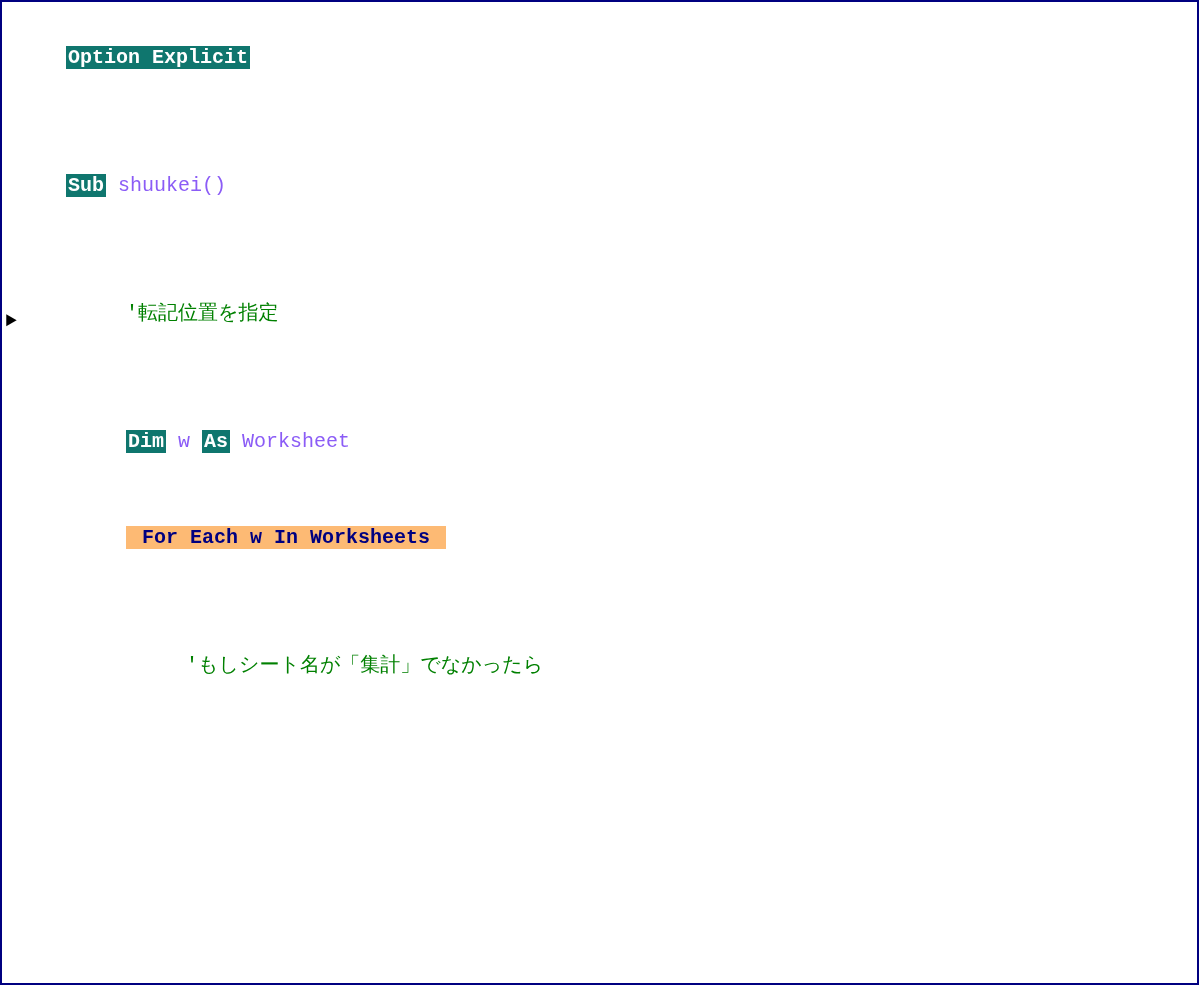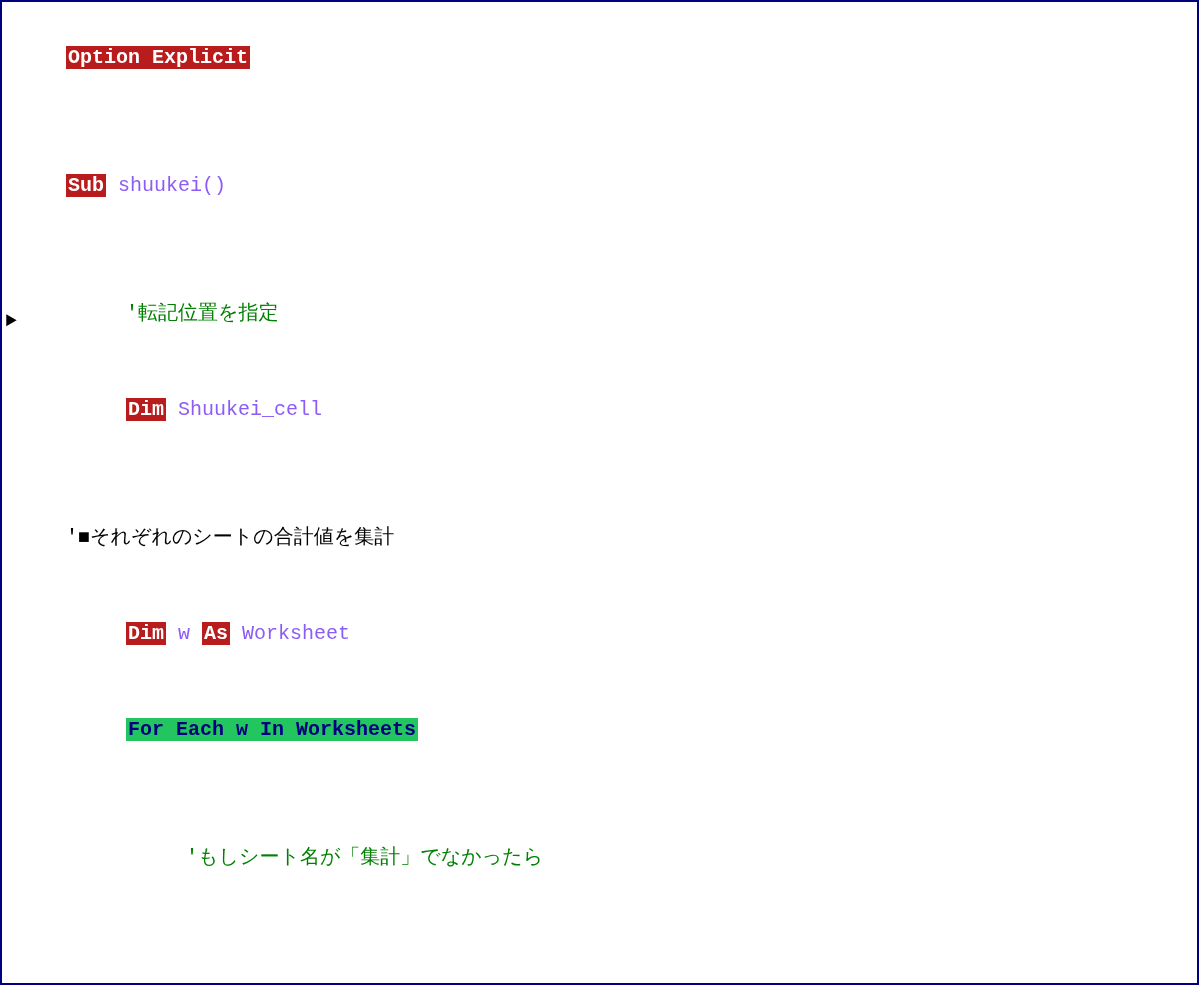--- a/index.html
+++ b/index.html
@@ -28,32 +28,32 @@
     }
 
     .code-line {
       line-height: 1.6;
       white-space: pre;
       display: block;
       min-height: 1.6em;
     }
 
     .keyword {
-      background-color: #b91c1c;
+      background-color: #0f766e;
       color: #ffffff;
       font-weight: bold;
       padding: 0 2px;
       margin-top: 12px;
     }
 
     .keyword-yellow {
-      background-color: #22c55e;
+      background-color: #fdba74;
       color: #000080;
       font-weight: bold;
-      padding: 0 2px;
+      padding: 0 16px;
     }
 
     .comment {
       color: #008000;
     }
 
     .comment-black {
       color: #000000;
     }
 
@@ -93,30 +93,24 @@
   <span class="code-line">
     <span class="keyword">Sub</span><span class="code-text"> shuukei()</span>
   </span>
 
   <span class="empty-line"></span>
 
   <span class="code-line indent1">
     <span class="comment">'転記位置を指定</span>
   </span>
 
-  <span class="code-line indent1">
-    <span class="keyword">Dim</span><span class="code-text"> Shuukei_cell</span>
-  </span>
 
 
   <span class="empty-line"></span>
 
-  <span class="code-line">
-    <span class="comment-black">'■それぞれのシートの合計値を集計</span>
-  </span>
 
   <span class="code-line indent1">
     <span class="keyword">Dim</span><span class="code-text"> w </span><span class="keyword">As</span><span class="code-text"> Worksheet</span>
   </span>
 
   <span class="code-line indent1">
     <span class="keyword-yellow">For Each w In Worksheets</span>
   </span>
 
   <span class="empty-line"></span>

